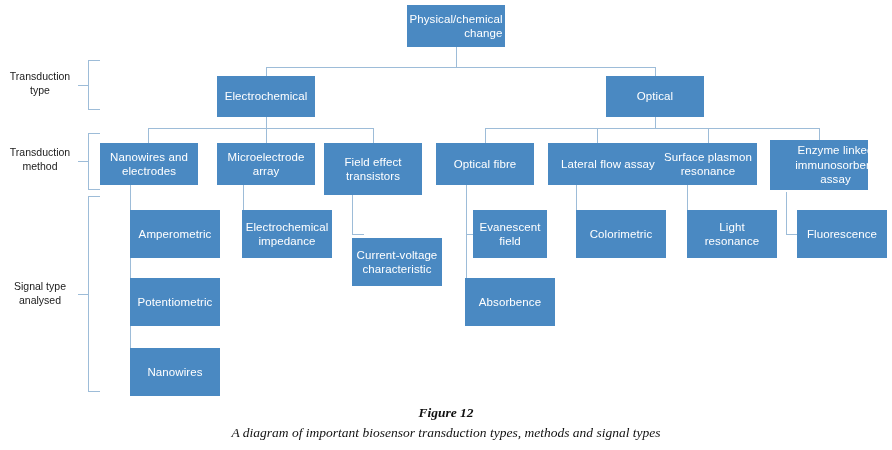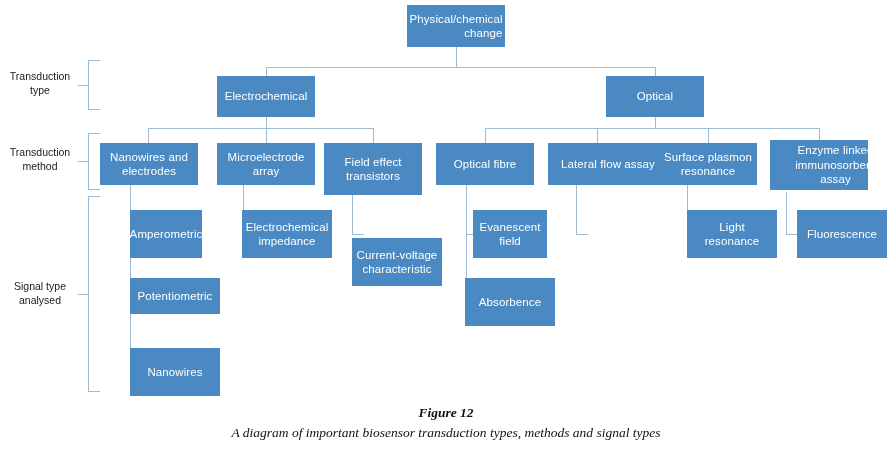--- a/index.html
+++ b/index.html
@@ -155,28 +155,29 @@
   <div class="node" style="left:324px; top:143px; width:98px; height:52px;">Field effect
 transistors</div>
   <div class="node" style="left:436px; top:143px; width:98px; height:42px;">Optical fibre</div>
   <div class="node" style="left:548px; top:143px; width:120px; height:42px;">Lateral flow assay</div>
   <div class="node" style="left:659px; top:143px; width:98px; height:42px;">Surface plasmon
 resonance</div>
   <div class="node" style="left:770px; top:140px; width:98px; height:50px;padding-left:37px;">Enzyme linked
 immunosorbent
 assay</div>
 
-  <div class="node" style="left:130px; top:210px; width:72px; height:48px;">Amperometric</div>
-  <div class="node" style="left:130px; top:278px; width:90px; height:36px;">Potentiometric</div>
+  <div class="node" style="left:130px; top:210px; width:90px; height:48px;">Amperometric</div>
+  <div class="node" style="left:130px; top:278px; width:90px; height:48px;">Potentiometric</div>
   <div class="node" style="left:130px; top:348px; width:90px; height:48px;">Nanowires</div>
   <div class="node" style="left:242px; top:210px; width:90px; height:48px;">Electrochemical
 impedance</div>
   <div class="node" style="left:352px; top:210px; width:90px; height:48px;margin-top:28px;">Current-voltage
 characteristic</div>
   <div class="node" style="left:473px; top:210px; width:74px; height:48px;">Evanescent field</div>
   <div class="node" style="left:465px; top:278px; width:90px; height:48px;">Absorbence</div>
+  <div class="node" style="left:576px; top:210px; width:90px; height:48px;">Colorimetric</div>
   <div class="node" style="left:797px; top:210px; width:90px; height:48px;">Fluorescence</div>
   <div class="node" style="left:687px; top:210px; width:90px; height:48px;">Light resonance</div>
 
   <div class="caption caption-title" style="top:405px;">Figure 12</div>
   <div class="caption caption-sub" style="top:425px;">A diagram of important biosensor transduction types, methods and signal types</div>
 
 </div>
 
 </body></html>

